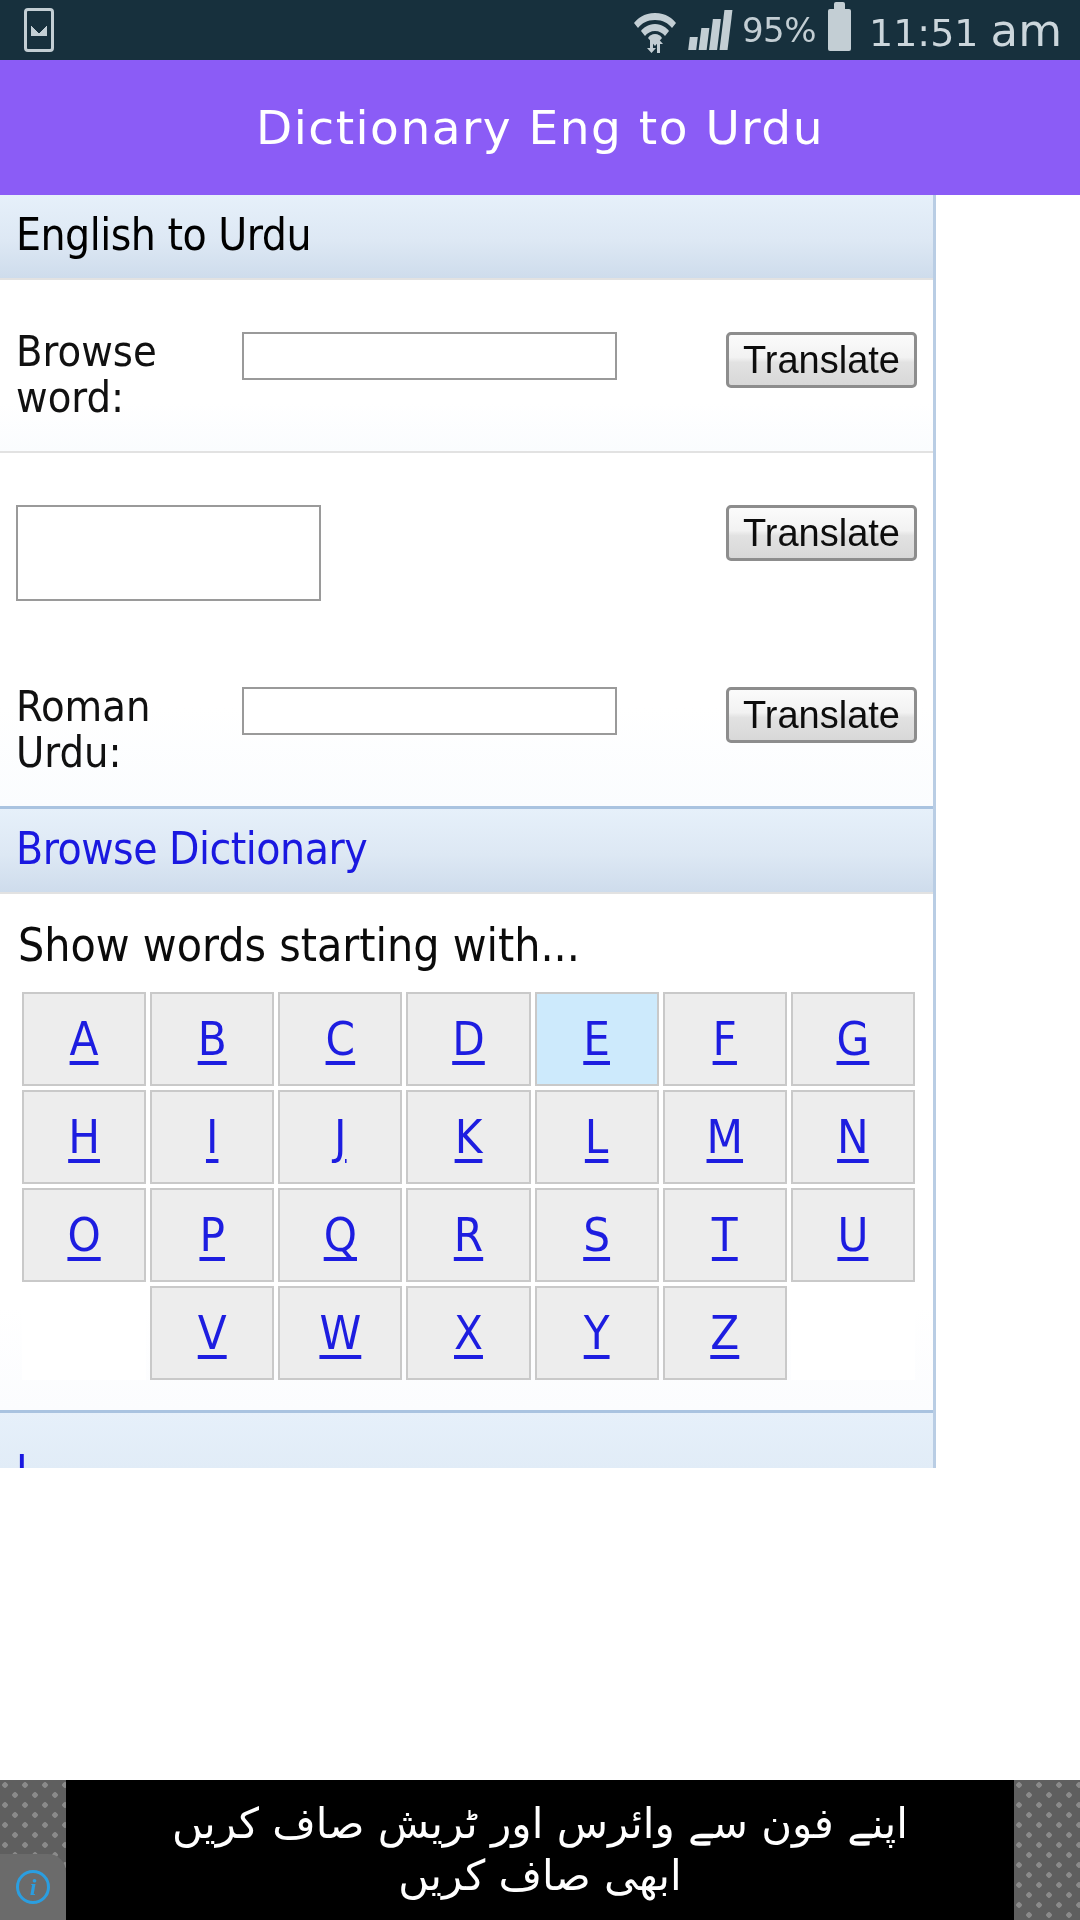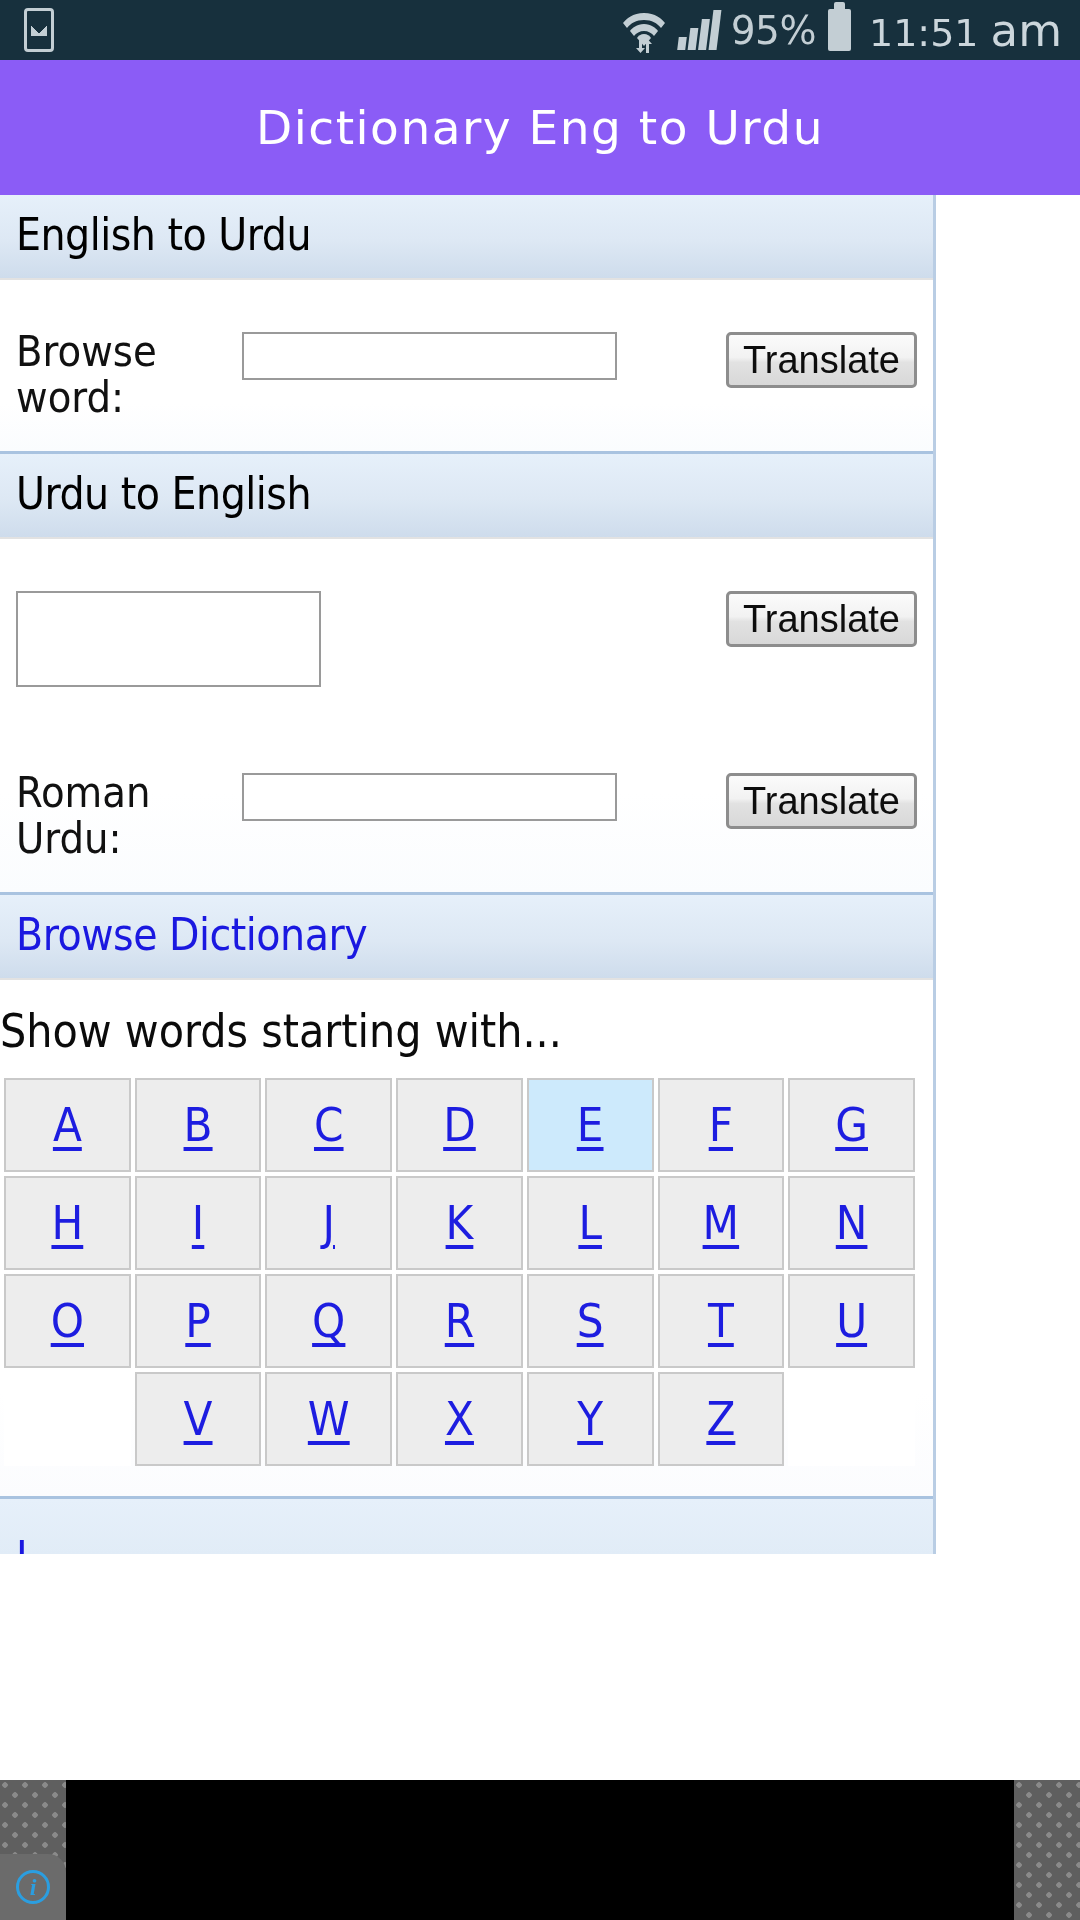--- a/index.html
+++ b/index.html
@@ -48,21 +48,21 @@
   .signal-icon { display: flex; align-items: flex-end; gap: 3px; height: 40px; }
   .signal-icon i {
     display: block; width: 8px; background: #c3ced4;
     transform: skewX(-7deg);
   }
   .signal-icon i:nth-child(1) { height: 13px; }
   .signal-icon i:nth-child(2) { height: 22px; }
   .signal-icon i:nth-child(3) { height: 31px; }
   .signal-icon i:nth-child(4) { height: 40px; }
   .battery-pct {
-    font-size: 39px; letter-spacing: -0.5px;
+    font-size: 34px; letter-spacing: -0.5px;
     color: #c3ced4; font-family: "DejaVu Sans", sans-serif;
   }
   .battery-icon {
     width: 23px; height: 42px;
     background: #c3ced4;
     position: relative; border-radius: 2px;
   }
   .battery-icon::before {
     content: ""; position: absolute; top: -7px; left: 6px;
     width: 11px; height: 7px; background: #c3ced4; border-radius: 2px 2px 0 0;
@@ -169,21 +169,21 @@
     color: #0d0d0d;
     font-family: "Liberation Sans", sans-serif;
     cursor: pointer;
     line-height: 1;
   }
 
   
   .browse-body {
     background: linear-gradient(to bottom, #ffffff 0%, #ffffff 80%, #fbfcfe 100%);
     border-top: 2px solid #e2e2e2;
-    padding: 24px 14px 26px 0;
+    padding: 24px 14px 26px 18px;
   }
   .browse-heading {
     font-size: 46px;
     color: #0b0b0b;
     margin-bottom: 16px;
     font-family: "DejaVu Sans Condensed", "Liberation Sans Narrow", "Liberation Sans", sans-serif;
   }
   .alpha-table { border-collapse: separate; border-spacing: 4px; width: 100%; }
   .alpha-cell {
     width: 14.28%;
@@ -320,23 +320,20 @@
         <div class="fr-label">Browse word:</div>
         <div class="fr-field">
           <input class="txt-input" type="text" placeholder="" style="">
         </div>
         <div class="fr-btn">
           <button class="btn-translate">Translate</button>
         </div>
       </div>
     </div>
 
-    <div class="section-header">
-      <div class="sh-text">Urdu to English</div>
-    </div>
     <div class="section-body">
       <div class="form-row">
         <div class="fr-field">
           <textarea class="txt-area" placeholder="" style=""></textarea>
         </div>
         <div class="fr-btn">
           <button class="btn-translate">Translate</button>
         </div>
       </div>
       <div class="form-row" style="margin-top:56px;">
@@ -400,16 +397,20 @@
     <div class="next-header">
       <div class="sh-sliver">I</div>
     </div>
 
   </div>
 </div>
 
 <div class="ad-banner">
   <div class="ad-texture left"></div>
   <div class="ad-texture right"></div>
+  <div class="ad-text">
+    <div class="ad-line">اپنے فون سے وائرس اور ٹریش صاف کریں</div>
+    <div class="ad-line">ابھی صاف کریں</div>
+  </div>
   <div class="ad-info">
     <span class="i-circle">i</span>
   </div>
 </div>
 
 </body></html>

